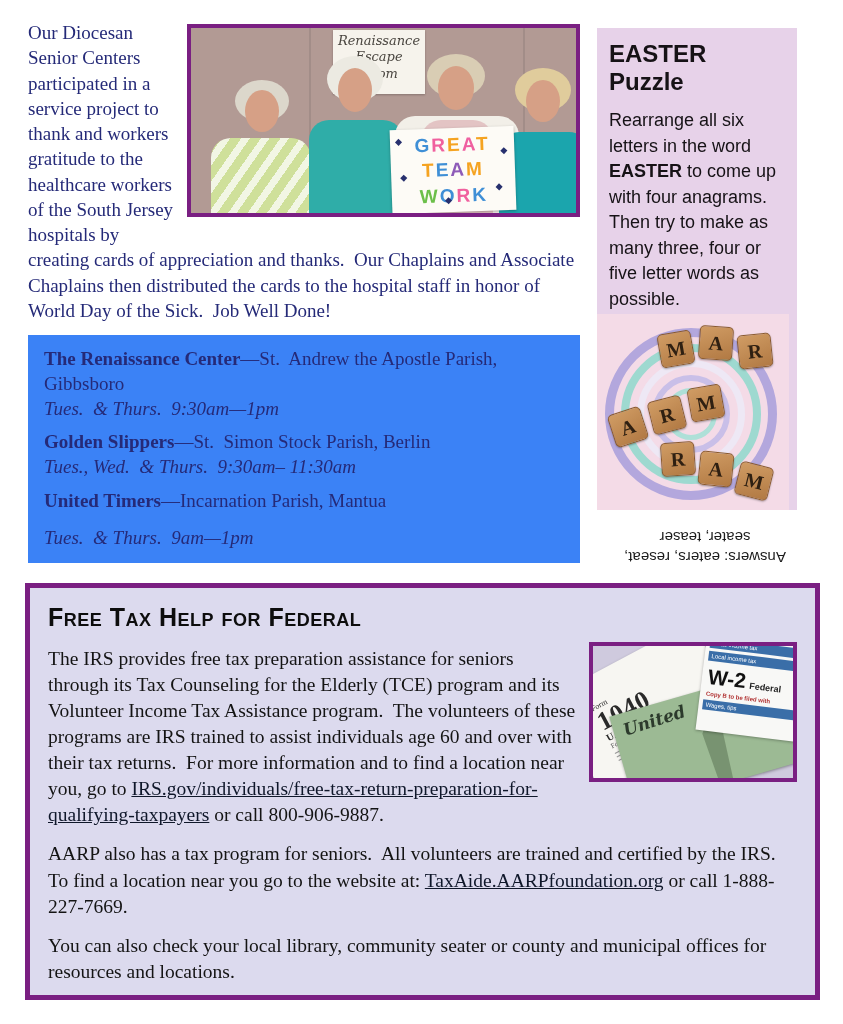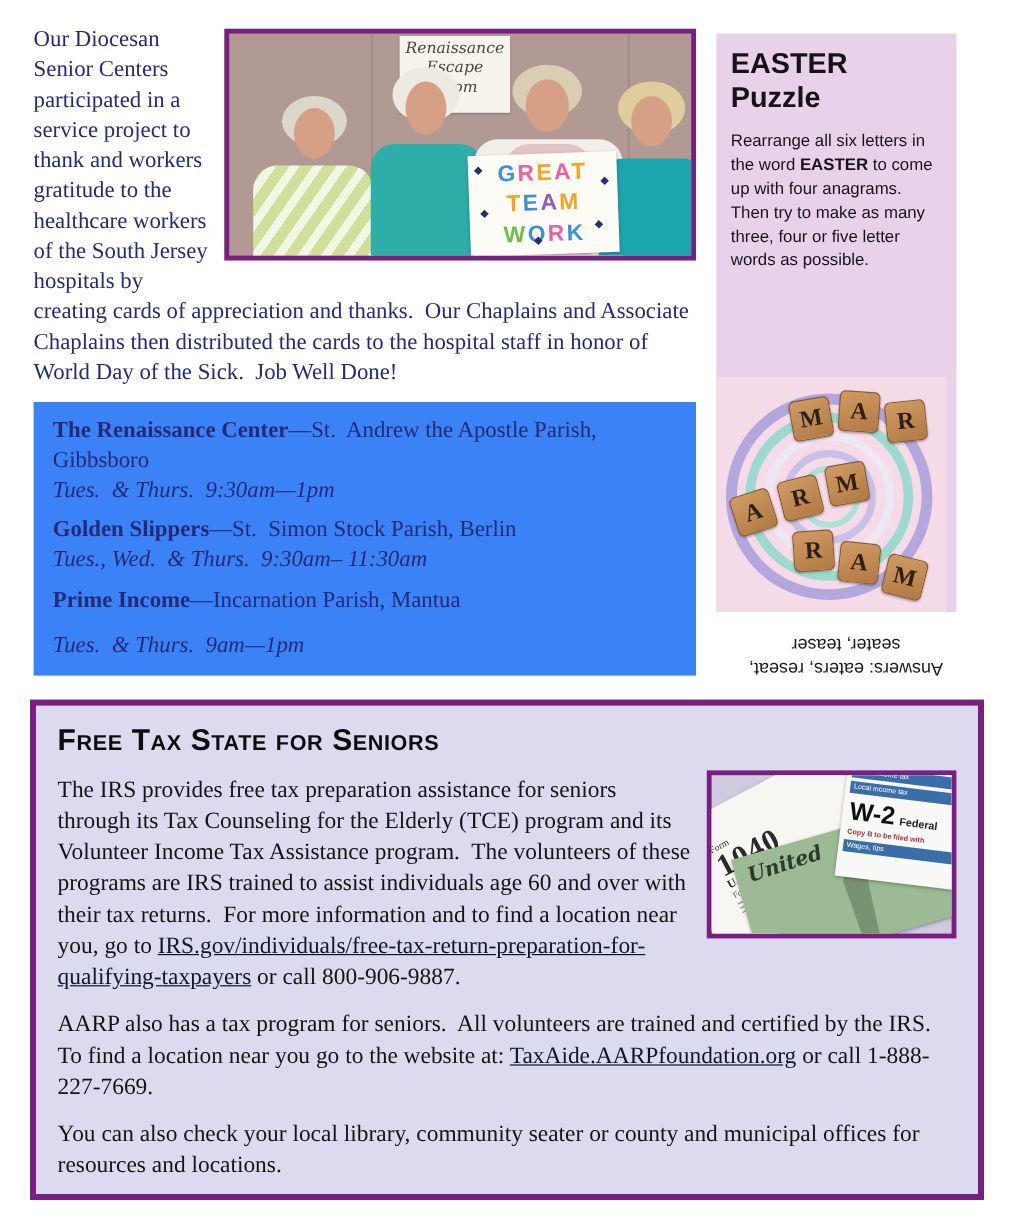--- a/index.html
+++ b/index.html
@@ -41,21 +41,21 @@
   .green-box .c-line { white-space:pre-wrap; }
   .green-box .c-name { font-weight:bold; }
   .green-box .c-sched { font-style:italic; white-space:pre-wrap; margin-bottom:9px; }
   .green-box .center:last-child .c-sched { margin-bottom:0;margin-top:13px; }
 
   
   .easter-box { width:200px; height:482px; background:#e7d2e9; margin-top:8px;
     padding:12px; display:flex; flex-direction:column;
     font-family:"Liberation Sans", sans-serif; color:#161216; }
   .easter-title { font-size:24px; font-weight:bold; margin-bottom:12px; }
-  .easter-body { font-size:14px; line-height:1.42; white-space:pre-wrap; }
+  .easter-body { font-size:18px; line-height:1.42; white-space:pre-wrap; }
   .scrabble { position:relative; width:192px; height:196px; background:#f4dbe7;
     margin:auto -12px -12px -12px; overflow:hidden; }
   .ring { position:absolute; border-radius:50%; }
   .tile { position:absolute; width:34px; height:34px; border-radius:5px;
     background:linear-gradient(160deg,#d09c64,#b17943); border:1px solid #8a5a2e;
     color:#2f2012; font-family:"Liberation Serif", serif; font-weight:bold; font-size:20px;
     display:flex; align-items:center; justify-content:center; box-shadow:0 1px 2px rgba(0,0,0,.35); }
 
   .answers { width:216px; margin-top:16px; transform:rotate(180deg); text-align:center;
     font-family:"Liberation Sans", sans-serif; font-size:15px; color:#1b1b1b; line-height:1.35; }
@@ -154,21 +154,21 @@
       <div class="green-box">
         <div class="center">
           <p class="c-line"><span class="c-name">The Renaissance Center</span><span>—St.  Andrew the Apostle Parish, Gibbsboro</span></p>
           <p class="c-sched">Tues.  &amp; Thurs.  9:30am—1pm</p>
         </div>
         <div class="center">
           <p class="c-line"><span class="c-name">Golden Slippers</span><span>—St.  Simon Stock Parish, Berlin</span></p>
           <p class="c-sched">Tues., Wed.  &amp; Thurs.  9:30am– 11:30am</p>
         </div>
         <div class="center">
-          <p class="c-line"><span class="c-name">Prime Income</span><span>—Incarnation Parish, Mantua</span></p>
+          <p class="c-line"><span class="c-name">United Timers</span><span>—Incarnation Parish, Mantua</span></p>
           <p class="c-sched">Tues.  &amp; Thurs.  9am—1pm</p>
         </div>
       </div>
     </div>
 
     <div class="col-right">
       <div class="easter-box">
         <div class="easter-title">EASTER Puzzle</div>
         <div class="easter-body"><span>Rearrange all six letters in the word </span><strong>EASTER</strong><span> to come up with four anagrams. Then try to make as many three, four or five letter words as possible.</span></div>
 
@@ -194,21 +194,21 @@
       </div>
 
       <div class="answers">
         <div>Answers: eaters, reseat,</div>
         <div>seater, teaser</div>
       </div>
     </div>
   </div>
 
   <div class="tax-box">
-    <h2 class="tax-title">Free Tax State for Seniors</h2>
+    <h2 class="tax-title">Free Tax Help for Federal</h2>
 
     <figure class="tax-img">
       <div class="doc1040">
         <div class="frm">Form</div>
         <div class="big">1040</div>
         <div class="sub">U.S. Ind.</div>
         <div class="tiny">For the year Jan. 1–</div>
         <div class="rule"></div>
         <div class="rule"></div>
         <div class="rule"></div>

